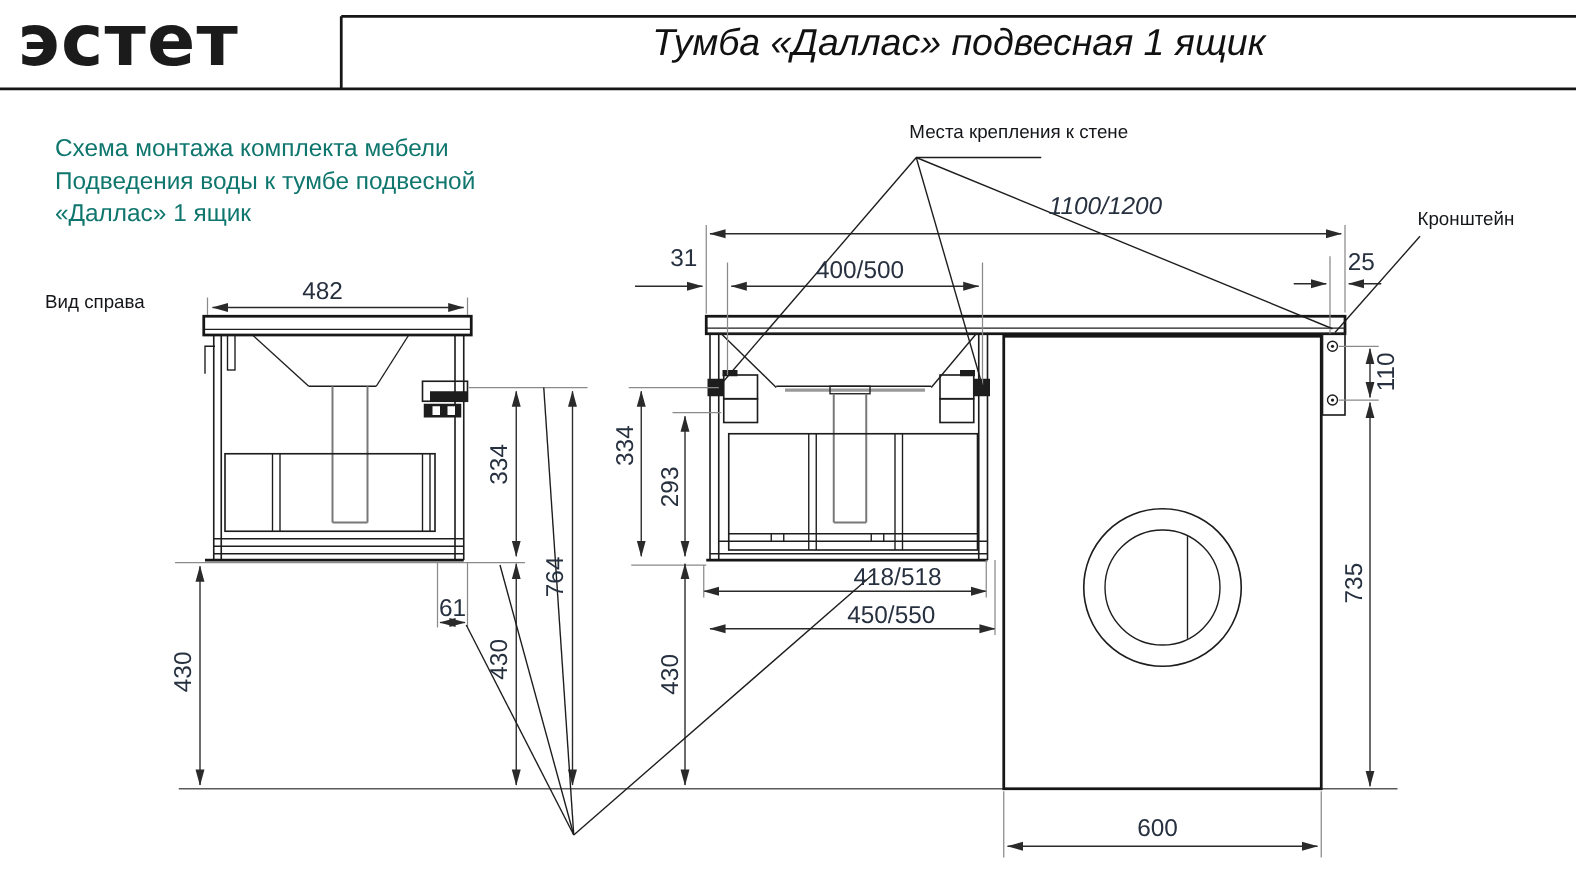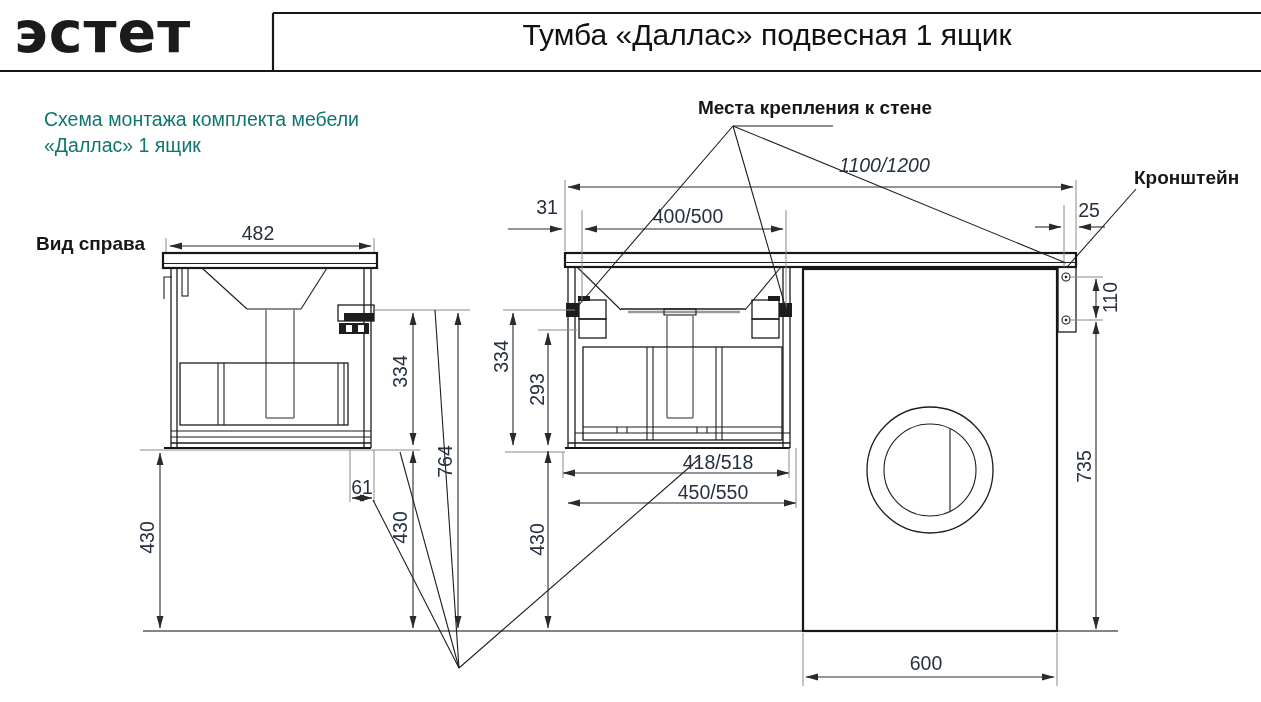--- a/index.html
+++ b/index.html
@@ -1,26 +1,26 @@
 <!DOCTYPE html>
 <html><head>
 <meta charset="utf-8">
 <style>
   html,body{margin:0;padding:0;background:#fff;}
   #stage{position:relative;width:1261px;height:702px;background:#ffffff;overflow:hidden;
          font-family:"Liberation Sans","DejaVu Sans",sans-serif;}
   svg{position:absolute;left:0;top:0;}
-  .lbl{position:absolute;color:#14161a;font-size:19px;white-space:nowrap;font-weight:bold;}
+  .lbl{position:absolute;color:#14161a;font-size:15px;white-space:nowrap;}
   .dimtxt{position:absolute;color:#26303f;font-size:19.5px;white-space:nowrap;
           width:90px;text-align:center;}
   .rot{transform:rotate(-90deg);transform-origin:center center;}
   .center{text-align:center;}
   #title-box{position:absolute;left:273px;top:13px;width:988px;height:43px;
              display:flex;align-items:center;justify-content:center;
-             font-size:30px;color:#111;}
+             font-style:italic;font-size:30px;color:#111;}
   #logo{position:absolute;left:12px;top:4px;width:252px;height:62px;}
   #logo text{font-family:"DejaVu Sans","Liberation Sans",sans-serif;font-weight:bold;
              font-size:57px;fill:#1b1b1b;letter-spacing:1px;}
   #desc{position:absolute;left:44px;top:106px;font-size:19.5px;color:#0f766e;line-height:26px;}
   
   .ln{stroke:#1d1d1d;stroke-width:1.3;fill:none;}
   .md{stroke:#1d1d1d;stroke-width:1.1;fill:none;}
   .hv{stroke:#161616;stroke-width:2.2;fill:none;}
   .tn{stroke:#8a8a8a;stroke-width:1;fill:none;}
   .gy{stroke:#787878;stroke-width:1.6;fill:none;}
@@ -217,20 +217,21 @@
   <svg id="logo" viewBox="0 0 252 62">
     <text x="2" y="48">эстет</text>
   </svg>
 
   <div id="title-box">
     <span>Тумба «Даллас» подвесная 1 ящик</span>
   </div>
 
   <div id="desc">
     <div>Схема монтажа комплекта мебели</div>
+    <div>Подведения воды к тумбе подвесной</div>
     <div>«Даллас» 1 ящик</div>
   </div>
 
   <div class="lbl" style="left:36px;top:233px;">Вид справа</div>
 
   <div class="lbl center" style="left:660px;top:97px;width:310px;">Места крепления к стене</div>
   <div class="lbl" style="left:1134px;top:167px;">Кронштейн</div>
 
   <div class="dimtxt" style="left:213px;top:222px;">482</div>
   <div class="dimtxt" style="left:317px;top:476px;">61</div>

